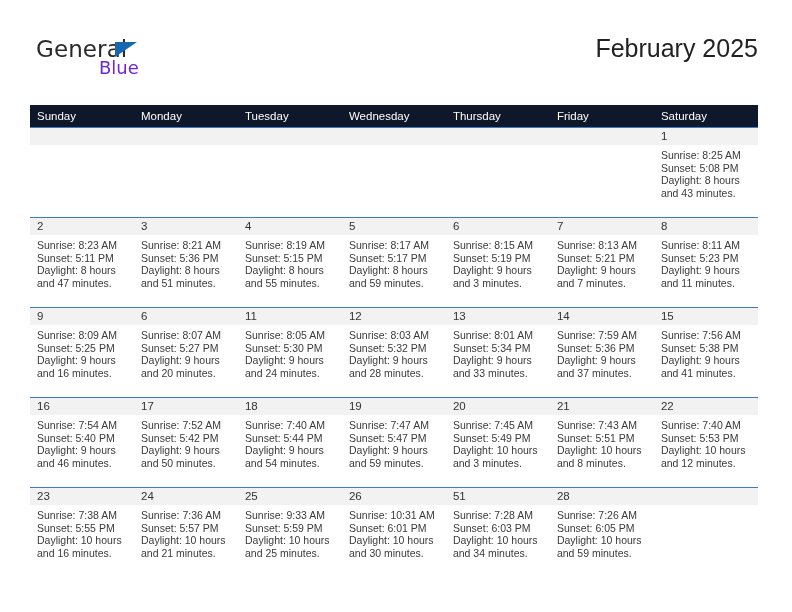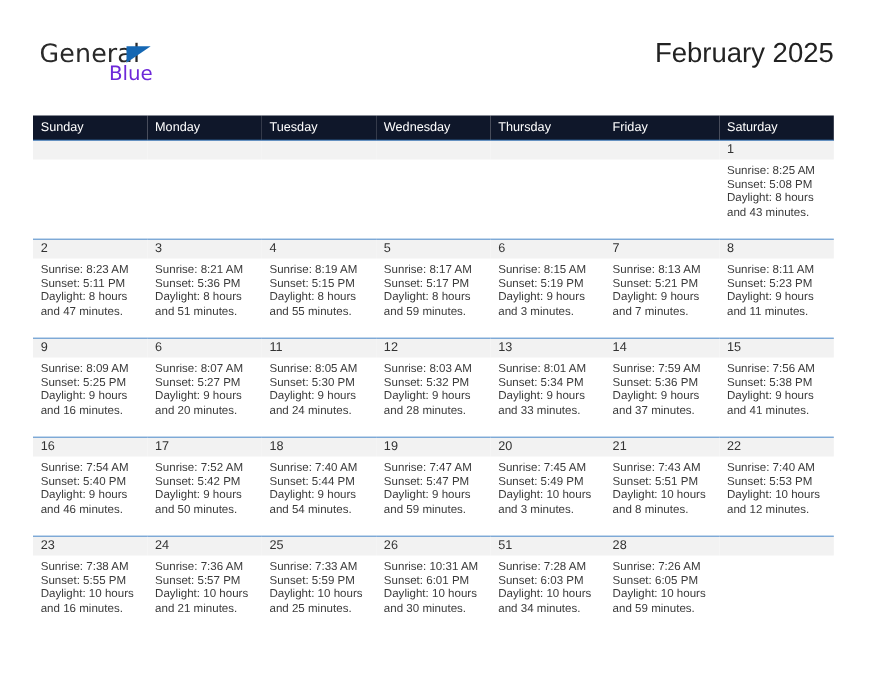--- a/index.html
+++ b/index.html
@@ -476,21 +476,21 @@
                 <div>Sunset: 5:57 PM</div>
                 <div>Daylight: 10 hours</div>
                 <div>and 21 minutes.</div>
               </div>
             </div>
           </td>
           <td>
             <div class="daybox">
               <div class="daynum-band">25</div>
               <div class="dayinfo">
-                <div>Sunrise: 7:33 AM</div>
+                <div>Sunrise: 9:33 AM</div>
                 <div>Sunset: 5:59 PM</div>
                 <div>Daylight: 10 hours</div>
                 <div>and 25 minutes.</div>
               </div>
             </div>
           </td>
           <td>
             <div class="daybox">
               <div class="daynum-band">26</div>
               <div class="dayinfo">

